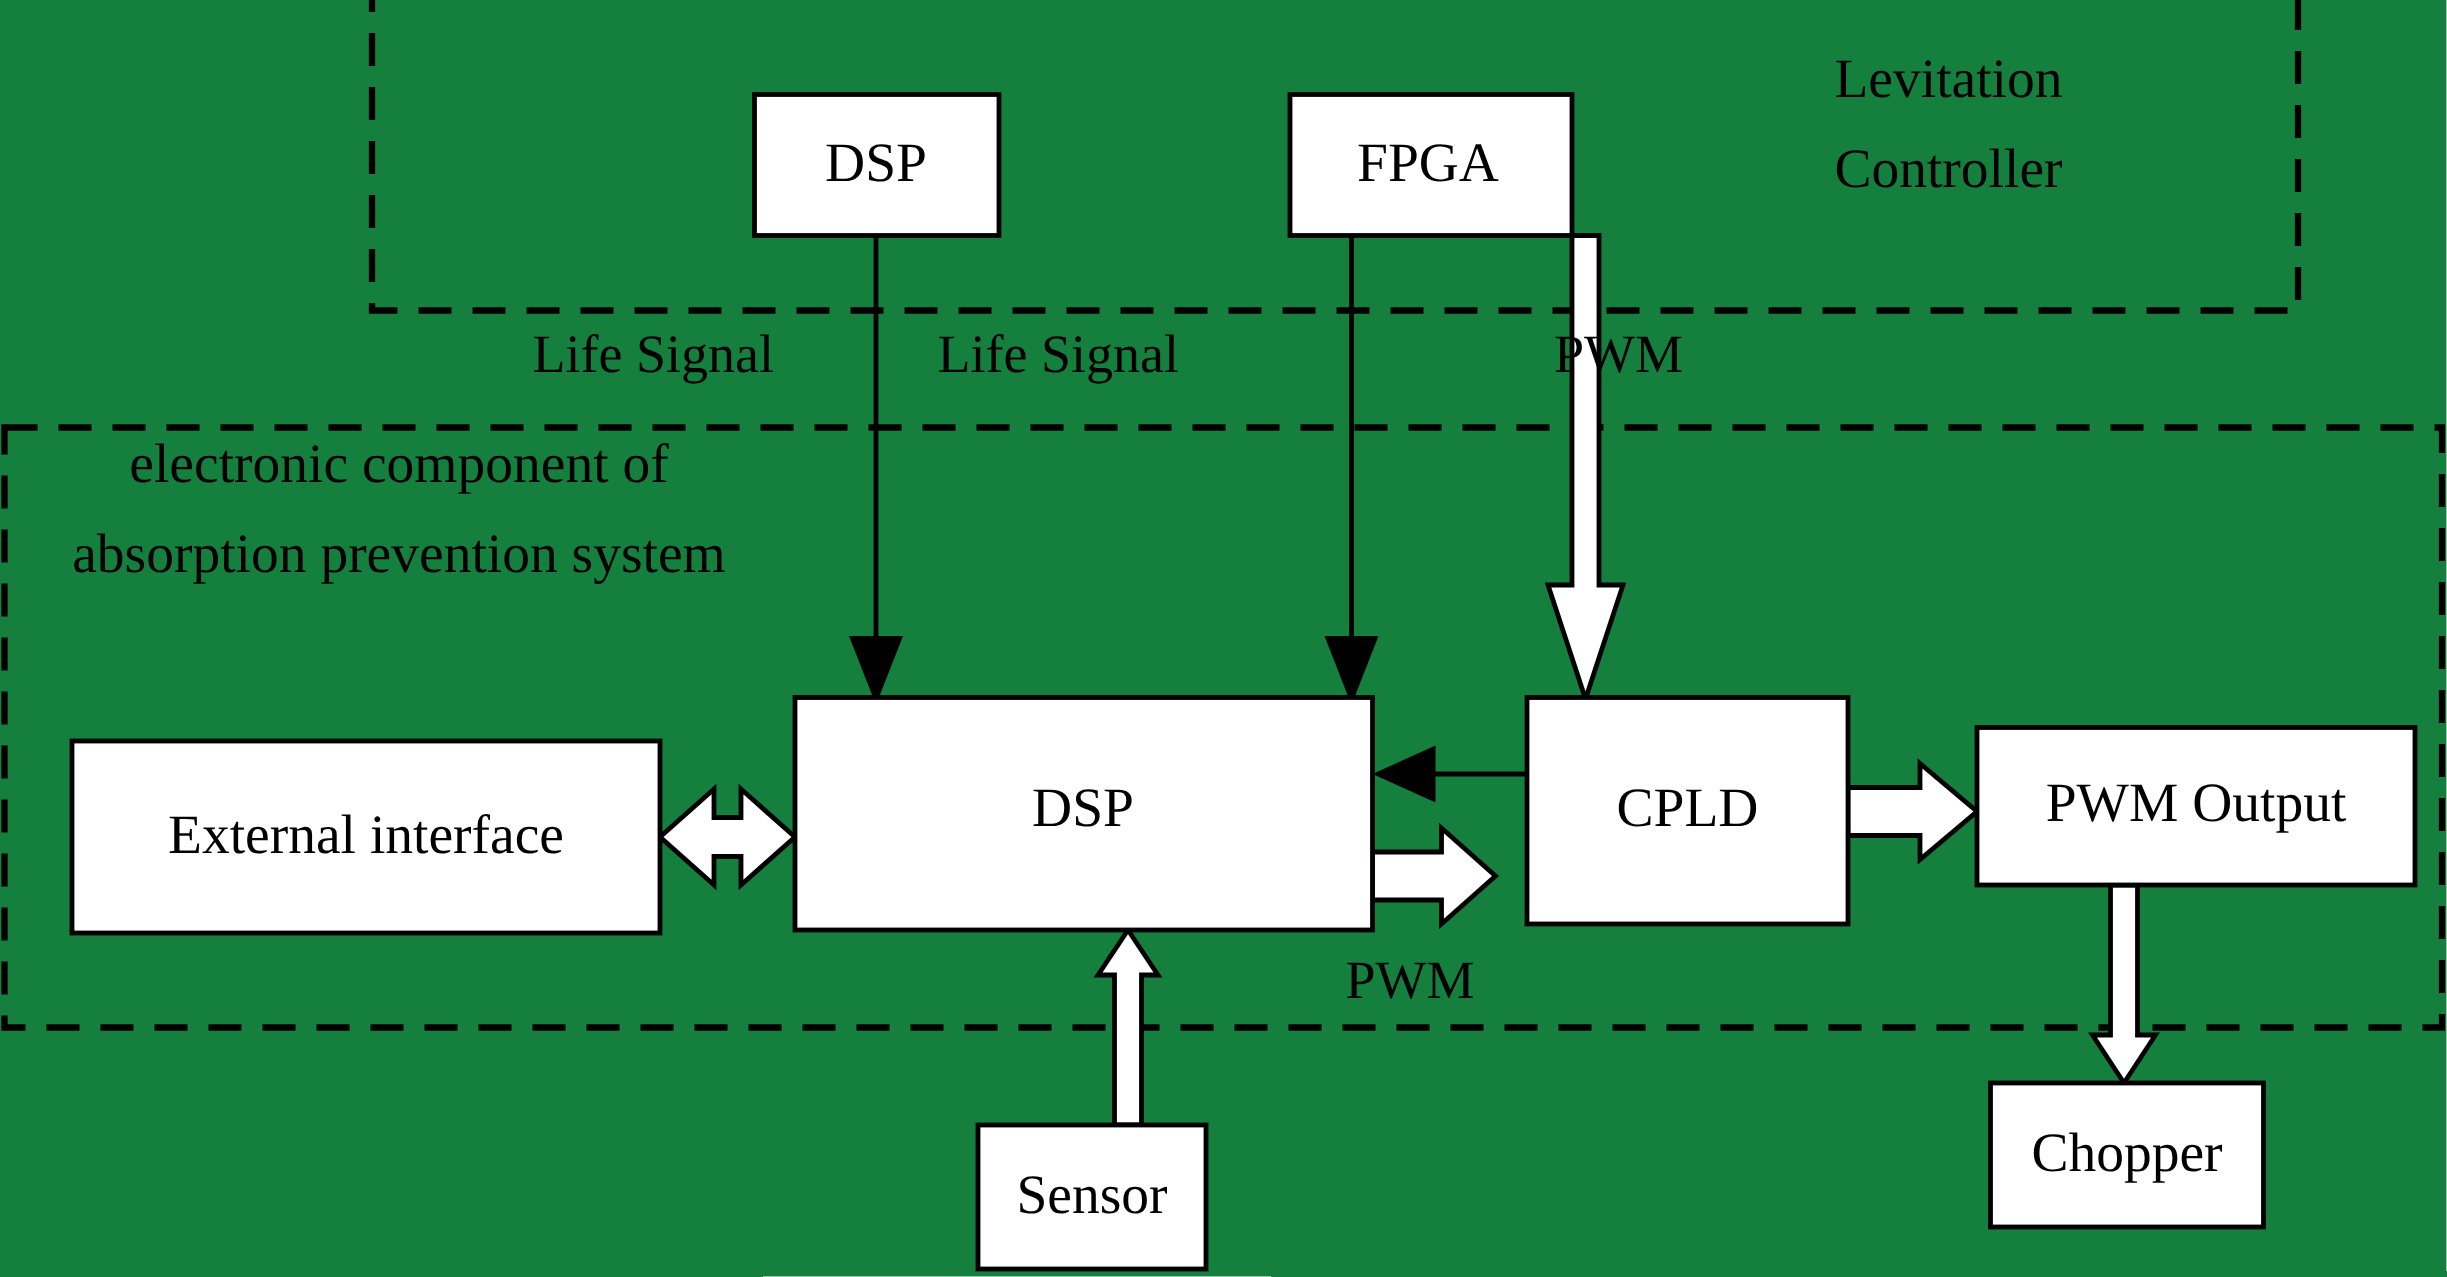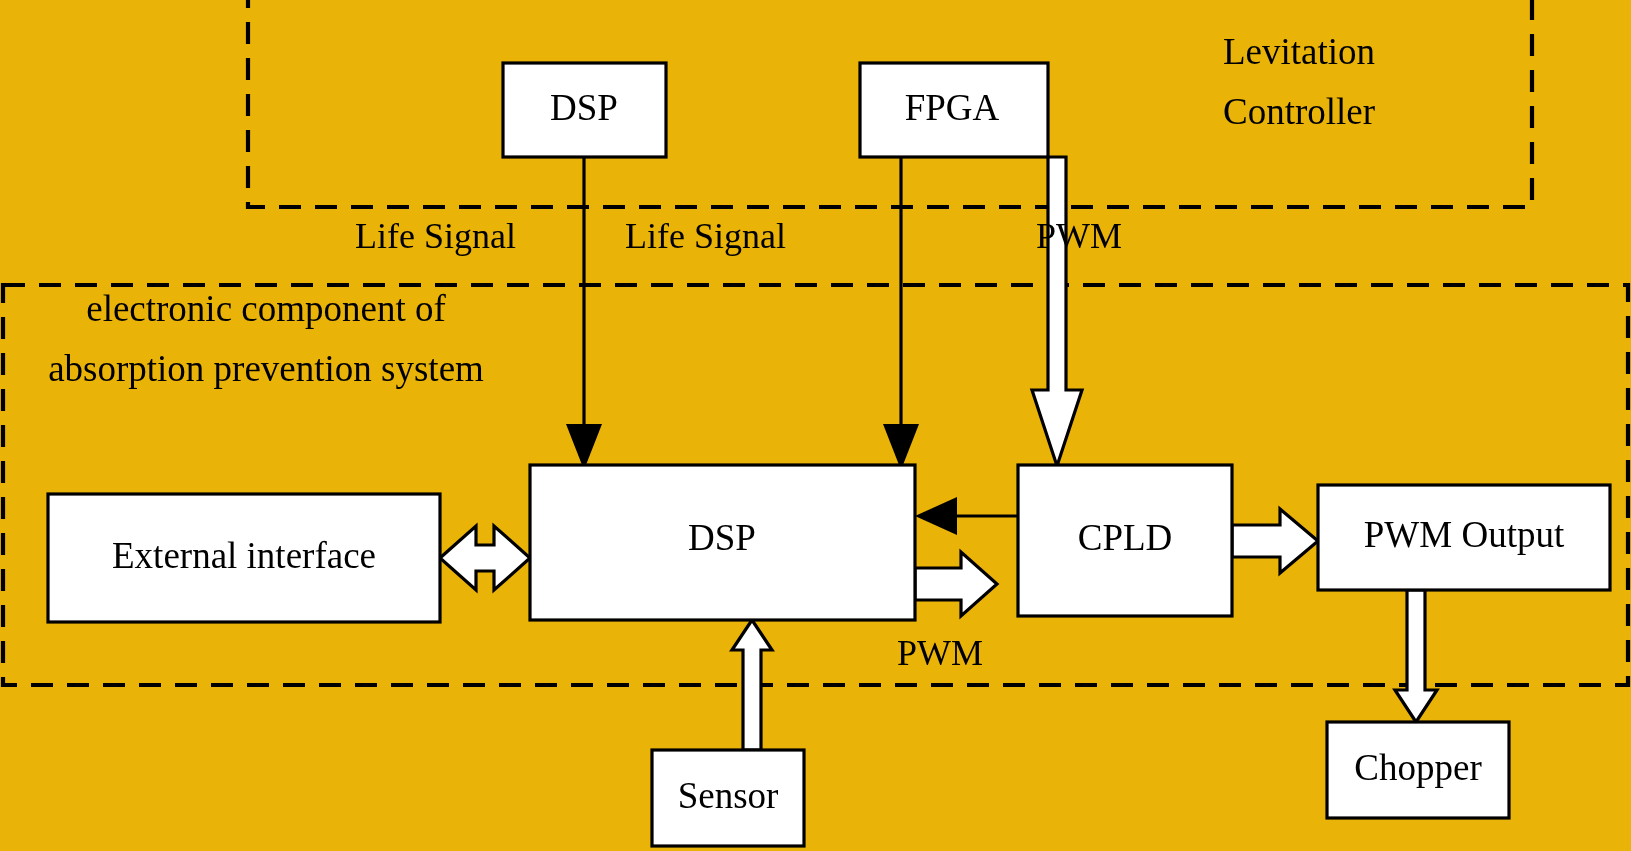--- a/index.html
+++ b/index.html
@@ -1,18 +1,18 @@
 <!DOCTYPE html>
 <html><head>
 <meta charset="utf-8">
 <style>
   html,body{margin:0;padding:0;background:#ffffff;}
   body{width:1631px;height:851px;overflow:hidden;
        font-family:"Liberation Serif","DejaVu Serif",serif;}
-  #stage{position:relative;width:1631px;height:851px;background:#eab308;}
+  #stage{position:relative;width:1631px;height:851px;background:#15803d;}
   svg{position:absolute;left:0;top:0;width:1631px;height:851px;}
   .blk{fill:#ffffff;stroke:#000000;stroke-width:3.2;}
   .dash{fill:none;stroke:#000000;stroke-width:4.2;stroke-dasharray:22 14;}
   .ln{stroke:#000000;stroke-width:3.2;fill:none;}
   .solidarrow{fill:#000000;stroke:none;}
   .hollow{fill:#ffffff;stroke:#000000;stroke-width:3.2;stroke-linejoin:miter;}
   text{fill:#000000;font-family:"Liberation Serif","DejaVu Serif",serif;}
   .boxlabel{font-size:37px;text-anchor:middle;dominant-baseline:middle;}
   .edgelabel{font-size:36px;text-anchor:start;dominant-baseline:middle;}
   .zonelabel{font-size:37px;text-anchor:middle;dominant-baseline:middle;}

